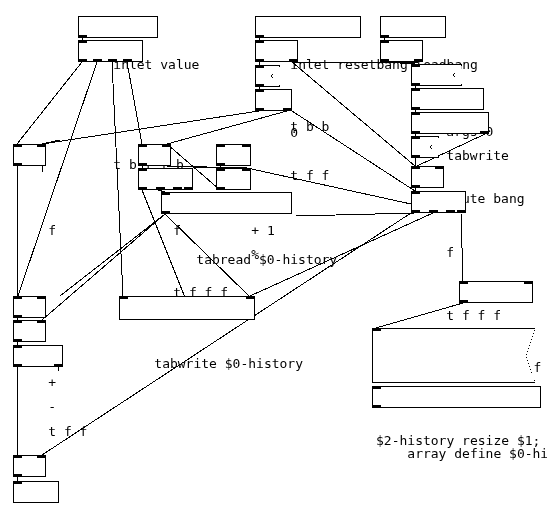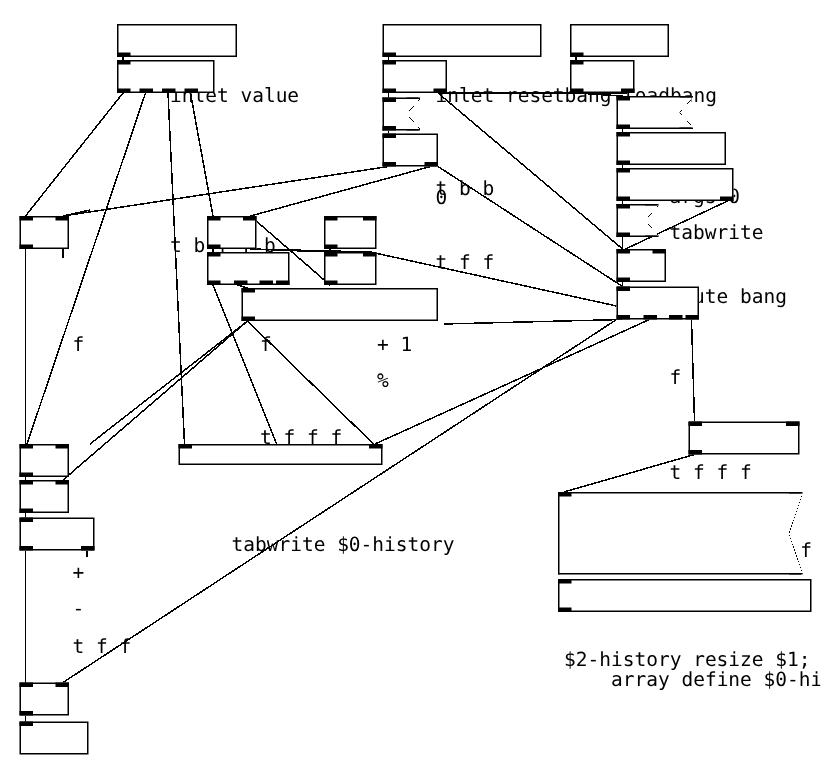--- a/index.html
+++ b/index.html
@@ -296,23 +296,24 @@
   <div class="pdbox obj" style="left:216px; top:168px; width:35px; height:22px;">
     <span class="nub in" style="left:-1px;"></span>
     <span class="nub in" style="right:-1px;"></span>
     <span class="nub out" style="left:-1px;"></span>
     <span>%</span>
   </div>
 
   <div class="pdbox obj" style="left:161px; top:192px; width:131px; height:22px;">
     <span class="nub in" style="left:-1px;"></span>
     <span class="nub out" style="left:-1px;"></span>
-  </div>
-
-  <div class="pdbox obj" style="left:119px; top:296px; width:136px; height:14px;">
+    <span>tabread $0-history</span>
+  </div>
+
+  <div class="pdbox obj" style="left:119px; top:296px; width:136px; height:24px;">
     <span class="nub in" style="left:-1px;"></span>
     <span class="nub in" style="right:-1px;"></span>
     <span>tabwrite $0-history</span>
   </div>
 
   <div class="pdbox obj" style="left:13px; top:296px; width:33px; height:22px;">
     <span class="nub in" style="left:-1px;"></span>
     <span class="nub in" style="right:-1px;"></span>
     <span class="nub out" style="left:-1px;"></span>
     <span>+</span>

